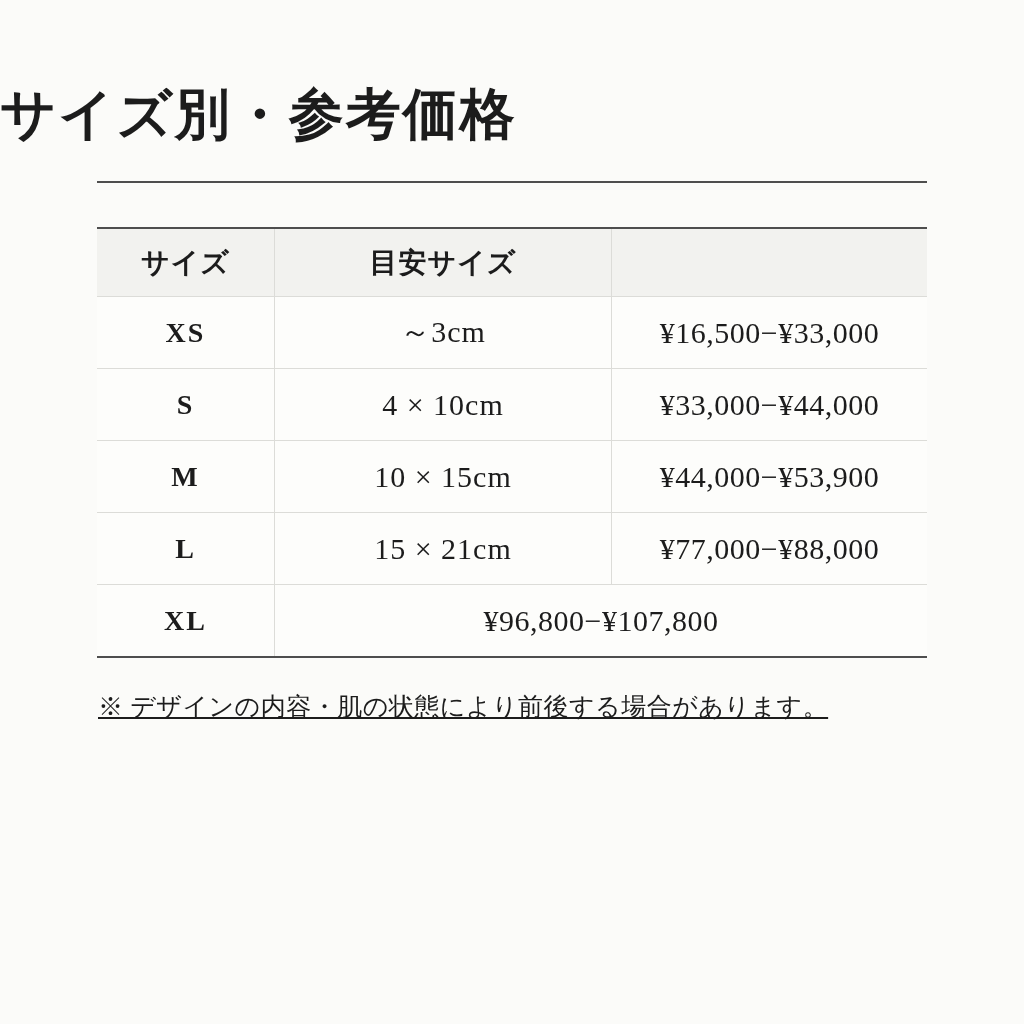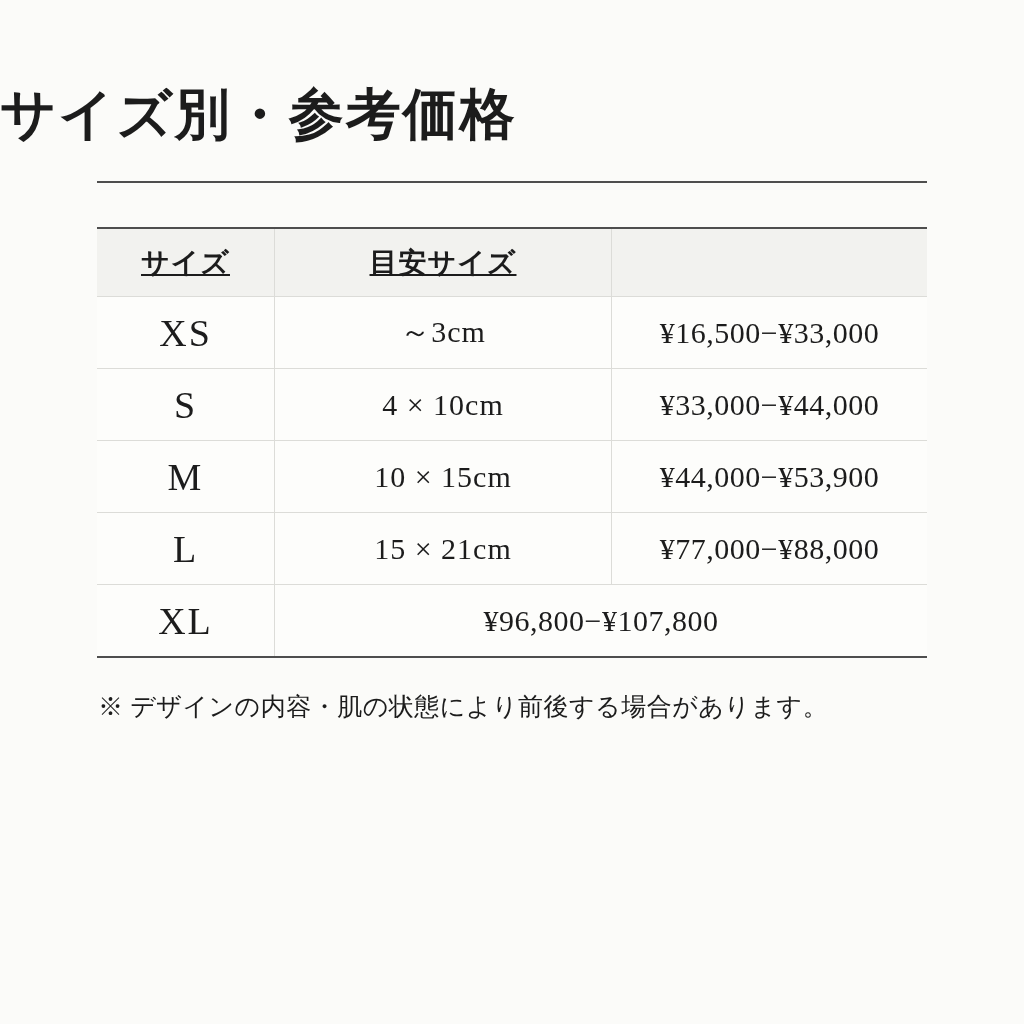--- a/index.html
+++ b/index.html
@@ -43,21 +43,20 @@
     left: 97px;
     top: 227px;
     width: 830px;
     border-top: 2px solid #4e4e4e;
     border-bottom: 2px solid #4e4e4e;
   }
   .thead {
     display: flex;
     height: 67px;
     background: #f2f2ef;
-    text-decoration: underline;
   }
   .trow {
     display: flex;
     height: 71px;
     background: #fdfdfb;
     border-top: 1px solid #dcdcd8;
   }
   .cell {
     display: flex;
     align-items: center;
@@ -66,42 +65,42 @@
   }
   .c1 { width: 178px; border-right: 1px solid #dcdcd8; }
   .c2 { width: 337px; border-right: 1px solid #dcdcd8; }
   .c3 { flex: 1; }
   .th {
     font-size: 28px;
     font-weight: 600;
     letter-spacing: 1px;
   }
   .size-cell {
-    font-size: 38px;
-    font-weight: 400;
+    font-size: 28px;
+    font-weight: 700;
     letter-spacing: 2px;
   }
   .dim-cell {
     font-size: 30px;
     letter-spacing: 1px;
   }
   .price-cell {
     font-size: 30px;
     letter-spacing: 0.5px;
   }
   .footnote {
     position: absolute;
     left: 98px;
     margin: 0;
     font-size: 25px;
     letter-spacing: 0.5px;
     line-height: 1.3;
     white-space: nowrap;
   }
-  .fn1 { top: 691px; }
+  .fn1 { top: 691px; text-decoration: underline; }
   .fn2 { top: 743px; }
 </style>
 </head>
 <body>
 
 <div class="page">
 
   <h1 class="title">サイズ別・参考価格</h1>
 
   <div class="title-rule"></div>

